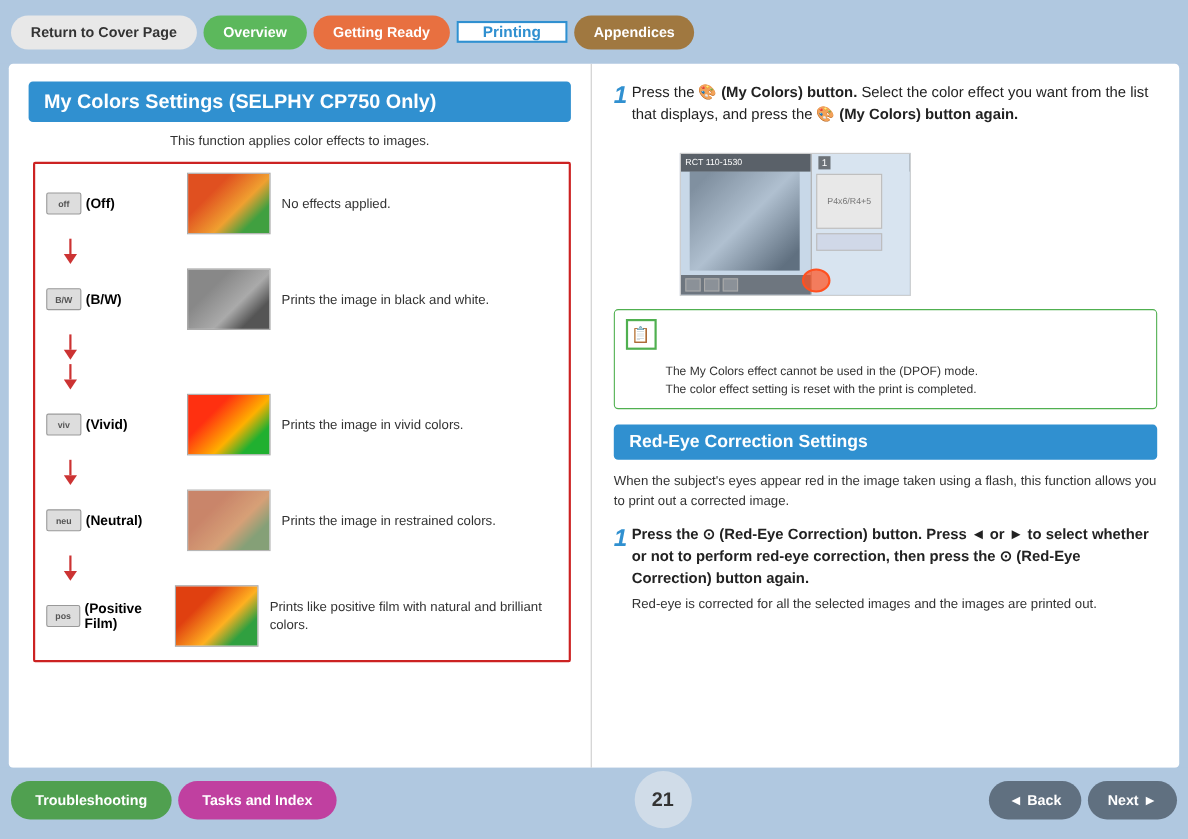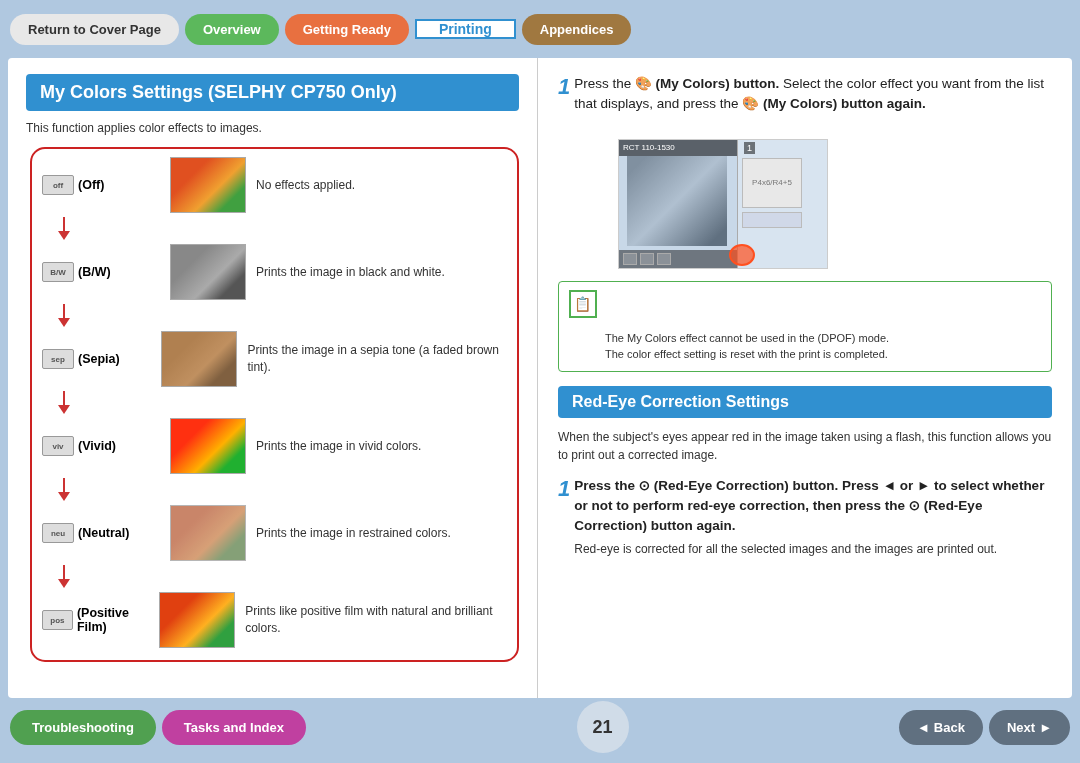--- a/index.html
+++ b/index.html
@@ -60,20 +60,21 @@
       font-weight: bold;
       padding: 8px 14px;
       border-radius: 4px;
       margin-bottom: 10px;
     }
 
     .section-intro {
       font-size: 12px;
       color: #333;
       margin-bottom: 12px;
+      text-align: center;
     }
 
     
     .flower-off { background: linear-gradient(135deg, #e05020 30%, #f0a030 60%, #40a040 80%); }
     .flower-bw { background: linear-gradient(135deg, #888 30%, #aaa 60%, #555 80%); filter: grayscale(100%); }
     .flower-sepia { background: linear-gradient(135deg, #b08050 30%, #c09060 60%, #806040 80%); }
     .flower-vivid { background: linear-gradient(135deg, #ff3010 30%, #ffb000 60%, #20b030 80%); }
     .flower-neutral { background: linear-gradient(135deg, #c07050 30%, #d09060 60%, #709060 80%); opacity: 0.85; }
     .flower-positive { background: linear-gradient(135deg, #e04010 30%, #ffb020 60%, #30a040 80%); }
 
@@ -271,21 +272,21 @@
     .arr {
       width: 0; height: 0;
       border-left: 6px solid transparent;
       border-right: 6px solid transparent;
       border-top: 9px solid #cc3333;
       margin-top: 0;
     }
 
     .red-box-left {
       border: 2px solid #cc2222;
-      border-radius: 15px;
+      border-radius: 2px;
       padding: 8px 10px 8px 10px;
       margin-top: 4px;
       margin-left: 4px;
     }
   </style>
 </head>
 <body>
 
 <div class="top-nav">
   <button class="nav-btn nav-return">Return to Cover Page</button>
@@ -328,28 +329,20 @@
         <div class="item-row-desc">Prints the image in black and white.</div>
       </div>
 
       <div class="vert-connector">
         <div style="display:flex;flex-direction:column;align-items:center;">
           <div class="vline"></div>
           <div class="arr"></div>
         </div>
       </div>
 
-      <div class="item-row">
-        <div class="item-row-label">
-          <span class="icon-badge">sep</span>
-          <span>(Sepia)</span>
-        </div>
-        <div class="item-row-img flower-sepia"></div>
-        <div class="item-row-desc">Prints the image in a sepia tone (a faded brown tint).</div>
-      </div>
 
       <div class="vert-connector">
         <div style="display:flex;flex-direction:column;align-items:center;">
           <div class="vline"></div>
           <div class="arr"></div>
         </div>
       </div>
 
       <div class="item-row">
         <div class="item-row-label">

